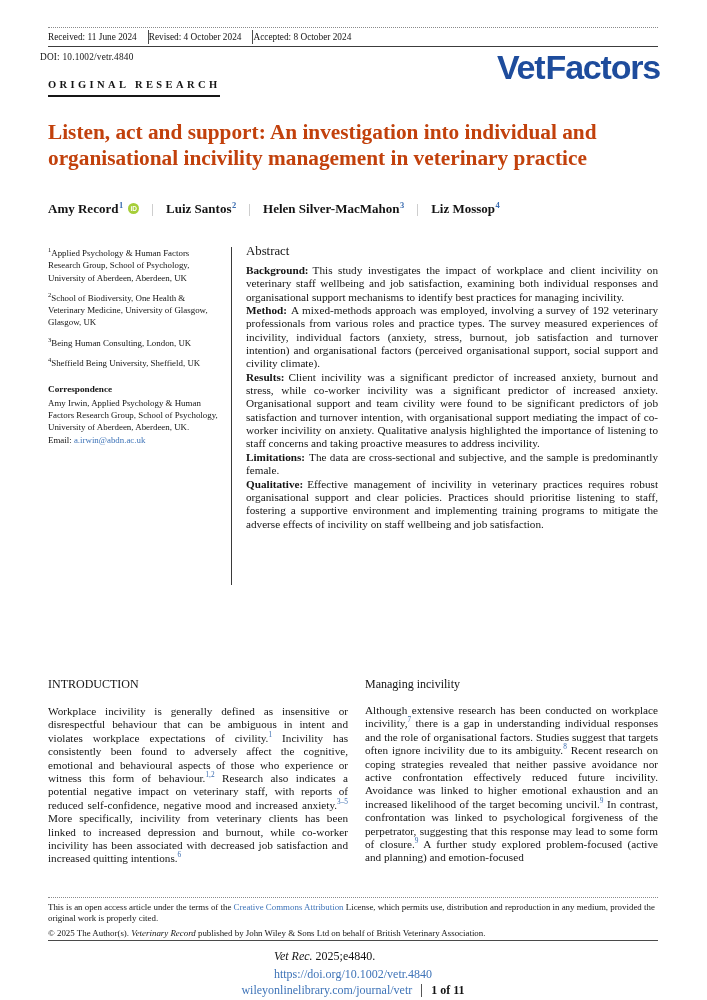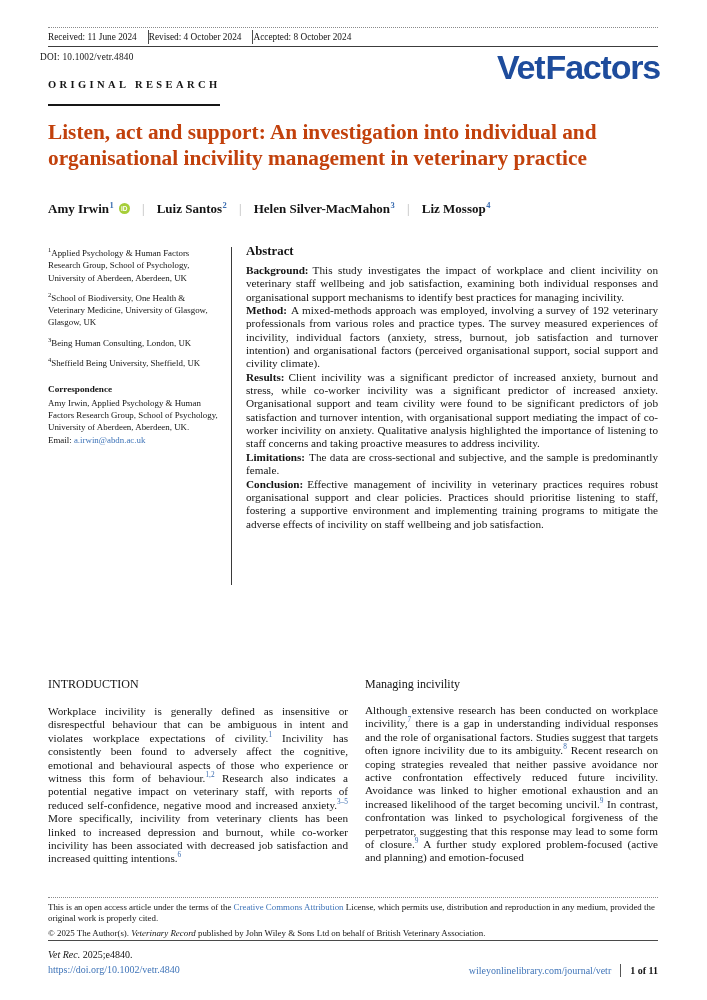--- a/index.html
+++ b/index.html
@@ -12,21 +12,21 @@
     display:flex; align-items:center; }
   .date-item { font-size:9.3px; padding:4px 11px 4px 0; white-space:nowrap; }
   .date-sep { width:1px; align-self:stretch; background:#4a4a4a; margin:2px 0; }
 
   .doi-line { position:absolute; left:40px; top:52px; font-size:9.3px; letter-spacing:0.2px; }
 
   .logo { position:absolute; right:47px; top:48px; font-family:"Liberation Sans", sans-serif;
     font-weight:800; font-size:34px; color:#1e4c9c; letter-spacing:-1.2px; word-spacing:-7px; }
 
   .article-type { position:absolute; left:48px; top:79px; font-size:10.5px; font-weight:700;
-    letter-spacing:3.4px; border-bottom:2px solid #161616; padding-bottom:14px; }
+    letter-spacing:3.4px; border-bottom:2px solid #161616; padding-bottom:5px; }
 
   .title { position:absolute; left:48px; top:119px; width:614px;
     font-size:21.3px; font-weight:700; line-height:1.23; color:#c2410c; }
 
   
   .authors { position:absolute; left:48px; top:200px; font-size:13px; font-weight:700; white-space:nowrap; }
   .author sup.asup { color:#3a6cb0; font-size:8.5px; font-weight:700; margin-left:0.5px; }
   .sep-pipe { color:#b0b0b0; font-weight:400; margin:0 9px; font-size:12px; }
   .orcid { display:inline-block; width:11px; height:11px; background:#a6ce39; border-radius:50%;
     color:#fff; font-family:"Liberation Sans", sans-serif; font-size:6.5px; font-weight:700;
@@ -36,40 +36,40 @@
   .info-left { position:absolute; left:48px; top:246px; width:176px; font-size:8.9px; line-height:1.38; }
   .info-left p.aff { margin:0 0 7px 0; }
   .info-left sup { font-size:6.5px; }
   .corr-heading { font-weight:700; font-size:9.2px; margin-top:14px; margin-bottom:1px; }
   .lnk { color:#3f74b8; }
 
   .vrule { position:absolute; left:231px; top:247px; height:338px; width:1px; background:#3a3a3a; }
 
   
   .abstract { position:absolute; left:246px; top:244px; width:412px; }
-  .abs-heading { font-size:12.8px; font-weight:700; margin-bottom:5px; }
+  .abs-heading { font-size:12.8px; font-weight:400; margin-bottom:5px; }
   .abs-p { font-size:11.2px; line-height:13.35px; text-align:justify; }
   .abs-p b { margin-right:4px; }
 
   
   .body-cols { position:absolute; left:48px; top:630px; width:610px; display:flex; }
   .col-left  { width:300px; margin-right:17px; }
   .col-right { width:293px; }
   .section-h { font-size:12px; font-weight:400; margin-bottom:13px;margin-top:47px; }
   .col-right .section-h { margin-bottom:12px; }
   .body-p { font-size:11.2px; line-height:13.4px; text-align:justify; hyphens:auto; }
   sup.ref { color:#3a6cb0; font-size:7.3px; line-height:0; }
 
   
   .footer { position:absolute; left:48px; right:49px; top:897px;
     border-top:1px dotted #8a8a8a; padding-top:4px; font-size:8.9px; line-height:1.28; }
   .copyright { margin-top:3px; }
 
   .bottom-bar { position:absolute; left:48px; right:49px; top:940px; border-top:1px solid #4a4a4a;
-    padding-top:6px; display:flex; justify-content:space-between; align-items:flex-end; font-size:10px; }
+    padding-top:6px; display:flex; justify-content:space-between; align-items:center; font-size:12px;flex-direction:column; }
   .bottom-left div { line-height:1.5; }
   .bottom-right { display:flex; align-items:center; }
   .vbar { width:1px; height:13px; background:#555; margin:0 9px; }
   .page-num { font-weight:700; }
 </style>
 </head>
 <body>
 
 <div class="page">
 
@@ -83,21 +83,21 @@
 
   <div class="doi-line">DOI: 10.1002/vetr.4840</div>
 
   <div class="logo">Vet Factors</div>
 
   <div class="article-type">ORIGINAL RESEARCH</div>
 
   <h1 class="title">Listen, act and support: An investigation into individual and organisational incivility management in veterinary practice</h1>
 
   <div class="authors">
-    <span class="author"><span>Amy Irwin</span><sup class="asup">1</sup><span class="orcid">iD</span></span>
+    <span class="author"><span>Amy Record</span><sup class="asup">1</sup><span class="orcid">iD</span></span>
     <span class="sep-pipe">|</span>
     <span class="author"><span>Luiz Santos</span><sup class="asup">2</sup></span>
     <span class="sep-pipe">|</span>
     <span class="author"><span>Helen Silver-MacMahon</span><sup class="asup">3</sup></span>
     <span class="sep-pipe">|</span>
     <span class="author"><span>Liz Mossop</span><sup class="asup">4</sup></span>
   </div>
 
   <div class="info-left">
     <p class="aff"><sup>1</sup><span>Applied Psychology &amp; Human Factors Research Group, School of Psychology, University of Aberdeen, Aberdeen, UK</span></p>
@@ -110,21 +110,21 @@
   </div>
 
   <div class="vrule"></div>
 
   <div class="abstract">
     <div class="abs-heading">Abstract</div>
     <p class="abs-p"><b>Background:</b><span>This study investigates the impact of workplace and client incivility on veterinary staff wellbeing and job satisfaction, examining both individual responses and organisational support mechanisms to identify best practices for managing incivility.</span></p>
     <p class="abs-p"><b>Method:</b><span>A mixed-methods approach was employed, involving a survey of 192 veterinary professionals from various roles and practice types. The survey measured experiences of incivility, individual factors (anxiety, stress, burnout, job satisfaction and turnover intention) and organisational factors (perceived organisational support, social support and civility climate).</span></p>
     <p class="abs-p"><b>Results:</b><span>Client incivility was a significant predictor of increased anxiety, burnout and stress, while co-worker incivility was a significant predictor of increased anxiety. Organisational support and team civility were found to be significant predictors of job satisfaction and turnover intention, with organisational support mediating the impact of co-worker incivility on anxiety. Qualitative analysis highlighted the importance of listening to staff concerns and taking proactive measures to address incivility.</span></p>
     <p class="abs-p"><b>Limitations:</b><span>The data are cross-sectional and subjective, and the sample is predominantly female.</span></p>
-    <p class="abs-p"><b>Conclusion:</b><span>Effective management of incivility in veterinary practices requires robust organisational support and clear policies. Practices should prioritise listening to staff, fostering a supportive environment and implementing training programs to mitigate the adverse effects of incivility on staff wellbeing and job satisfaction.</span></p>
+    <p class="abs-p"><b>Qualitative:</b><span>Effective management of incivility in veterinary practices requires robust organisational support and clear policies. Practices should prioritise listening to staff, fostering a supportive environment and implementing training programs to mitigate the adverse effects of incivility on staff wellbeing and job satisfaction.</span></p>
   </div>
 
   <div class="body-cols">
     <div class="col-left">
       <h2 class="section-h">INTRODUCTION</h2>
       <p class="body-p">Workplace incivility is generally defined as insensitive or disrespectful behaviour that can be ambiguous in intent and violates workplace expectations of civility.<sup class="ref">1</sup> Incivility has consistently been found to adversely affect the cognitive, emotional and behavioural aspects of those who experience or witness this form of behaviour.<sup class="ref">1,2</sup> Research also indicates a potential negative impact on veterinary staff, with reports of reduced self-confidence, negative mood and increased anxiety.<sup class="ref">3–5</sup> More specifically, incivility from veterinary clients has been linked to increased depression and burnout, while co-worker incivility has been associated with decreased job satisfaction and increased quitting intentions.<sup class="ref">6</sup></p>
     </div>
     <div class="col-right">
       <h2 class="section-h">Managing incivility</h2>
       <p class="body-p">Although extensive research has been conducted on workplace incivility,<sup class="ref">7</sup> there is a gap in understanding individual responses and the role of organisational factors. Studies suggest that targets often ignore incivility due to its ambiguity.<sup class="ref">8</sup> Recent research on coping strategies revealed that neither passive avoidance nor active confrontation effectively reduced future incivility. Avoidance was linked to higher emotional exhaustion and an increased likelihood of the target becoming uncivil.<sup class="ref">9</sup> In contrast, confrontation was linked to psychological forgiveness of the perpetrator, suggesting that this response may lead to some form of closure.<sup class="ref">9</sup> A further study explored problem-focused (active and planning) and emotion-focused</p>

